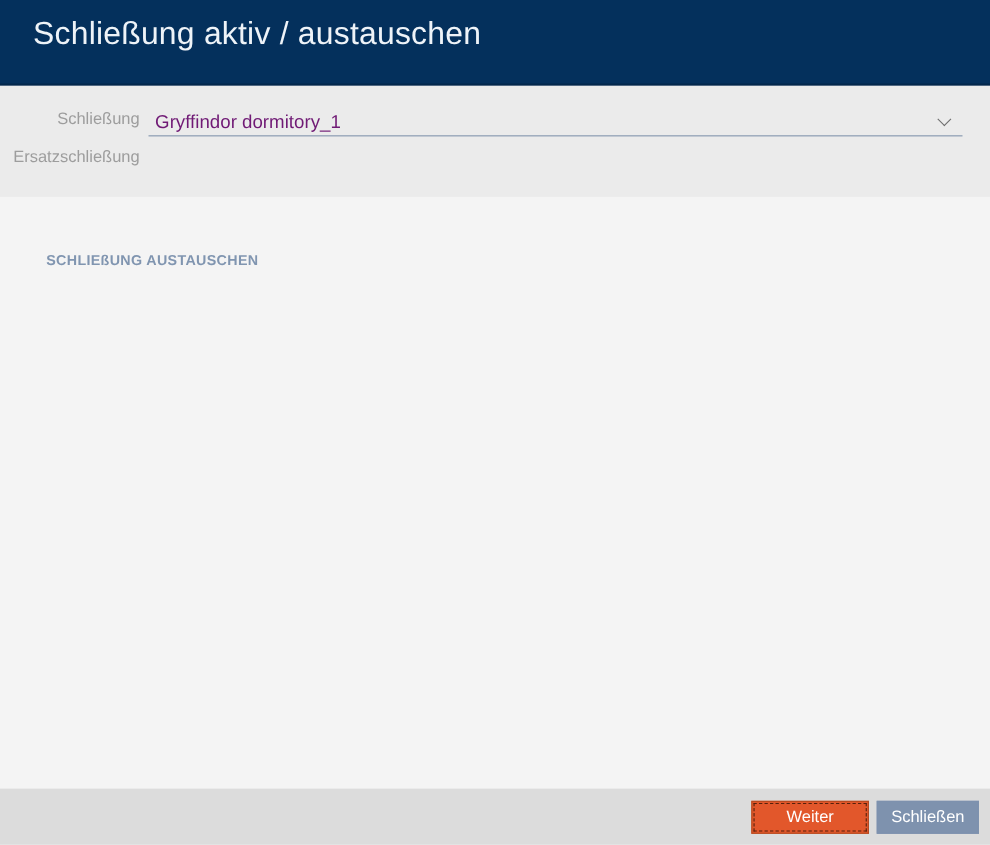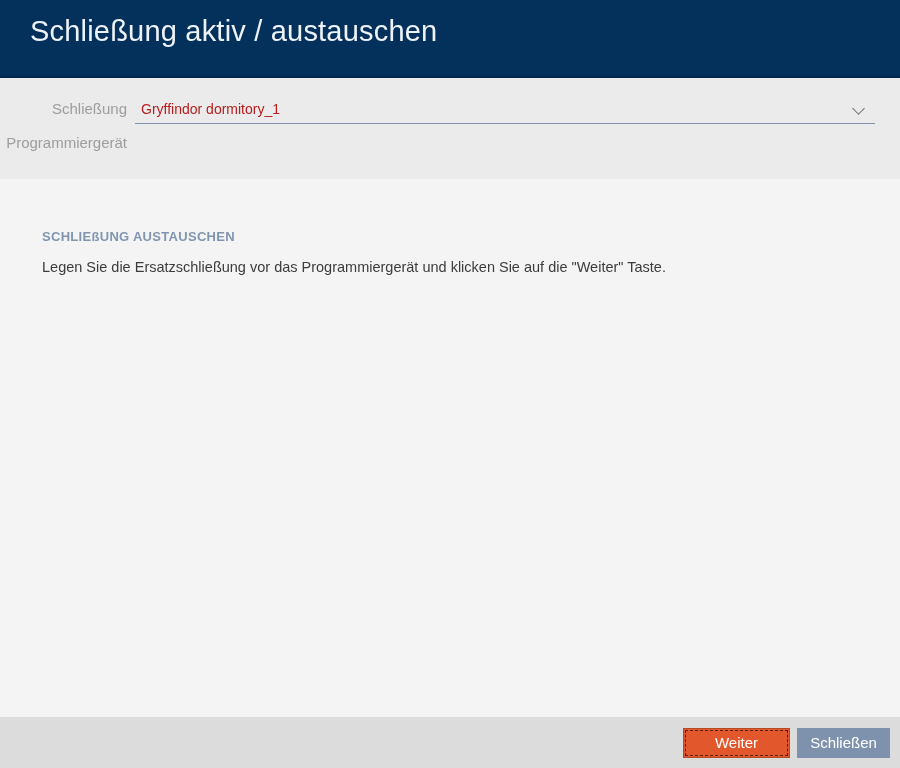--- a/index.html
+++ b/index.html
@@ -67,22 +67,22 @@
     top: 0;
     width: 740px;
     height: 27px;
     border-bottom: 1px solid #8294ad;
     cursor: pointer;
   }
   .field-value {
     position: absolute;
     left: 6px;
     top: 5px;
-    font-size: 14px;
-    color: #b91c1c;
+    font-size: 17px;
+    color: #701a75;
     white-space: nowrap;
   }
   .field-value.with-icon { left: 40px; }
   .chevron {
     position: absolute;
     right: 12px;
     top: 8px;
     width: 8px;
     height: 8px;
     border-right: 1.5px solid #6e6e6e;
@@ -171,28 +171,27 @@
 
     <div class="form-row row-1">
       <div class="form-label">Schließung</div>
       <div class="field">
         <span class="field-value">Gryffindor dormitory_1</span>
         <span class="chevron"></span>
       </div>
     </div>
 
     <div class="form-row row-2">
-      <div class="form-label">Programmiergerät</div>
+      <div class="form-label">Ersatzschließung</div>
     </div>
 
   </div>
 
   <div class="content">
     <div class="section-title">SCHLIEßUNG AUSTAUSCHEN</div>
-    <div class="instruction">Legen Sie die Ersatzschließung vor das Programmiergerät und klicken Sie auf die "Weiter" Taste.</div>
   </div>
 
   <div class="footer">
     <button class="btn btn-close">Schließen</button>
     <button class="btn btn-next">Weiter</button>
   </div>
 
 </div>
 
 </body></html>

